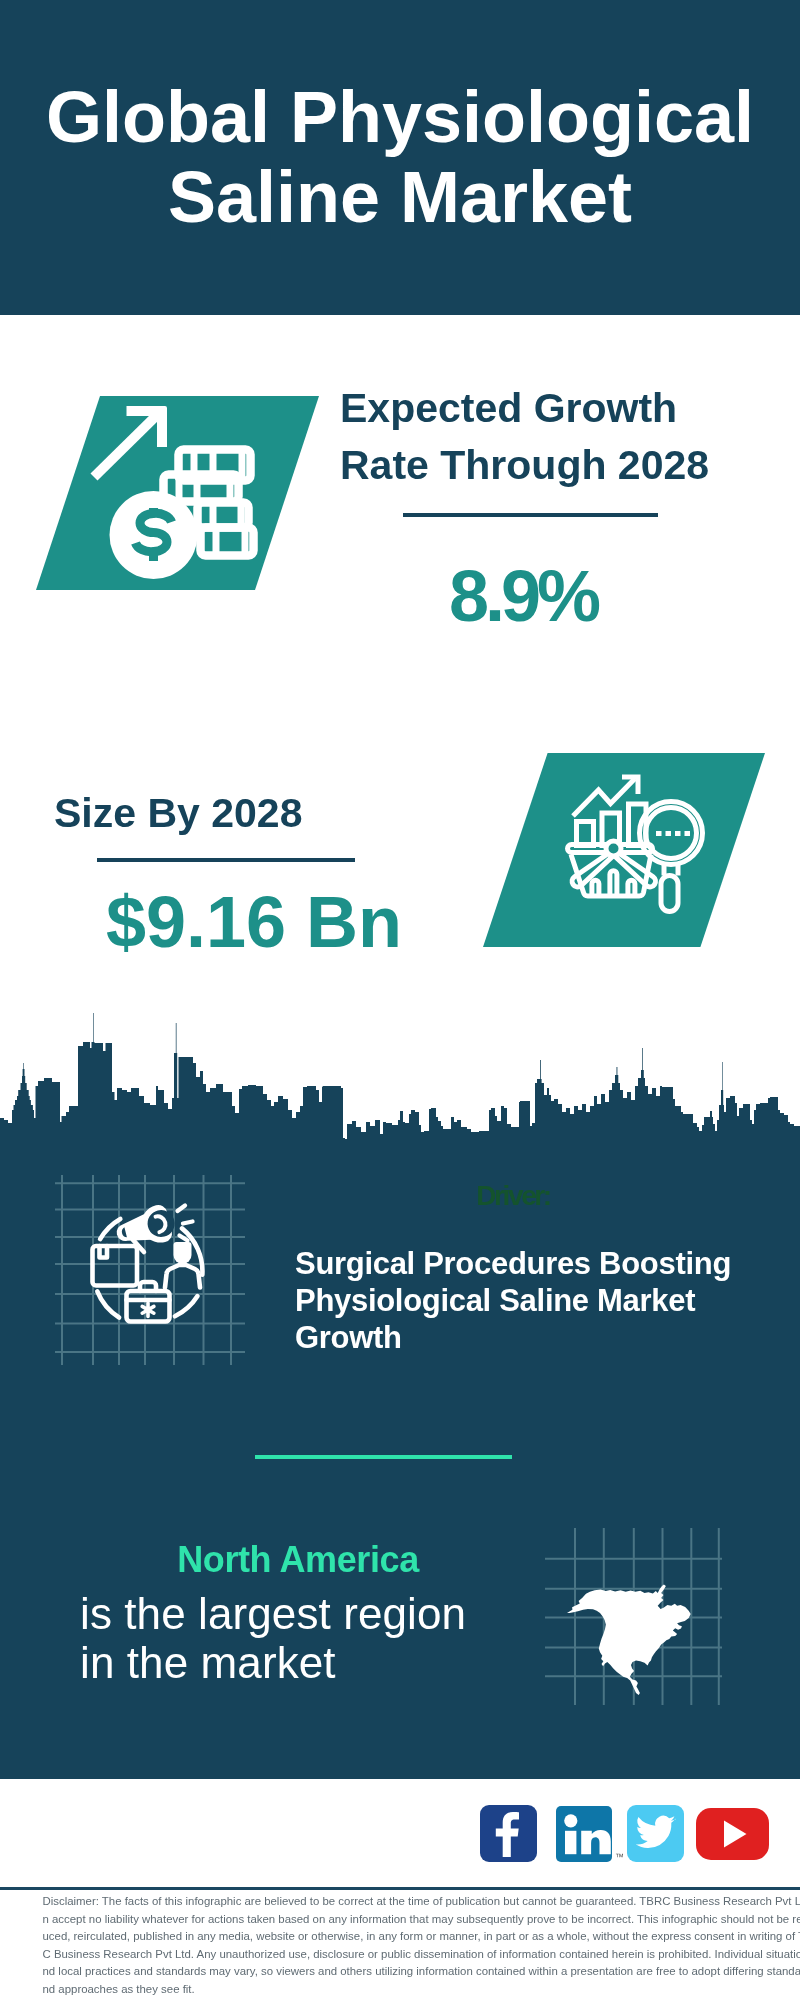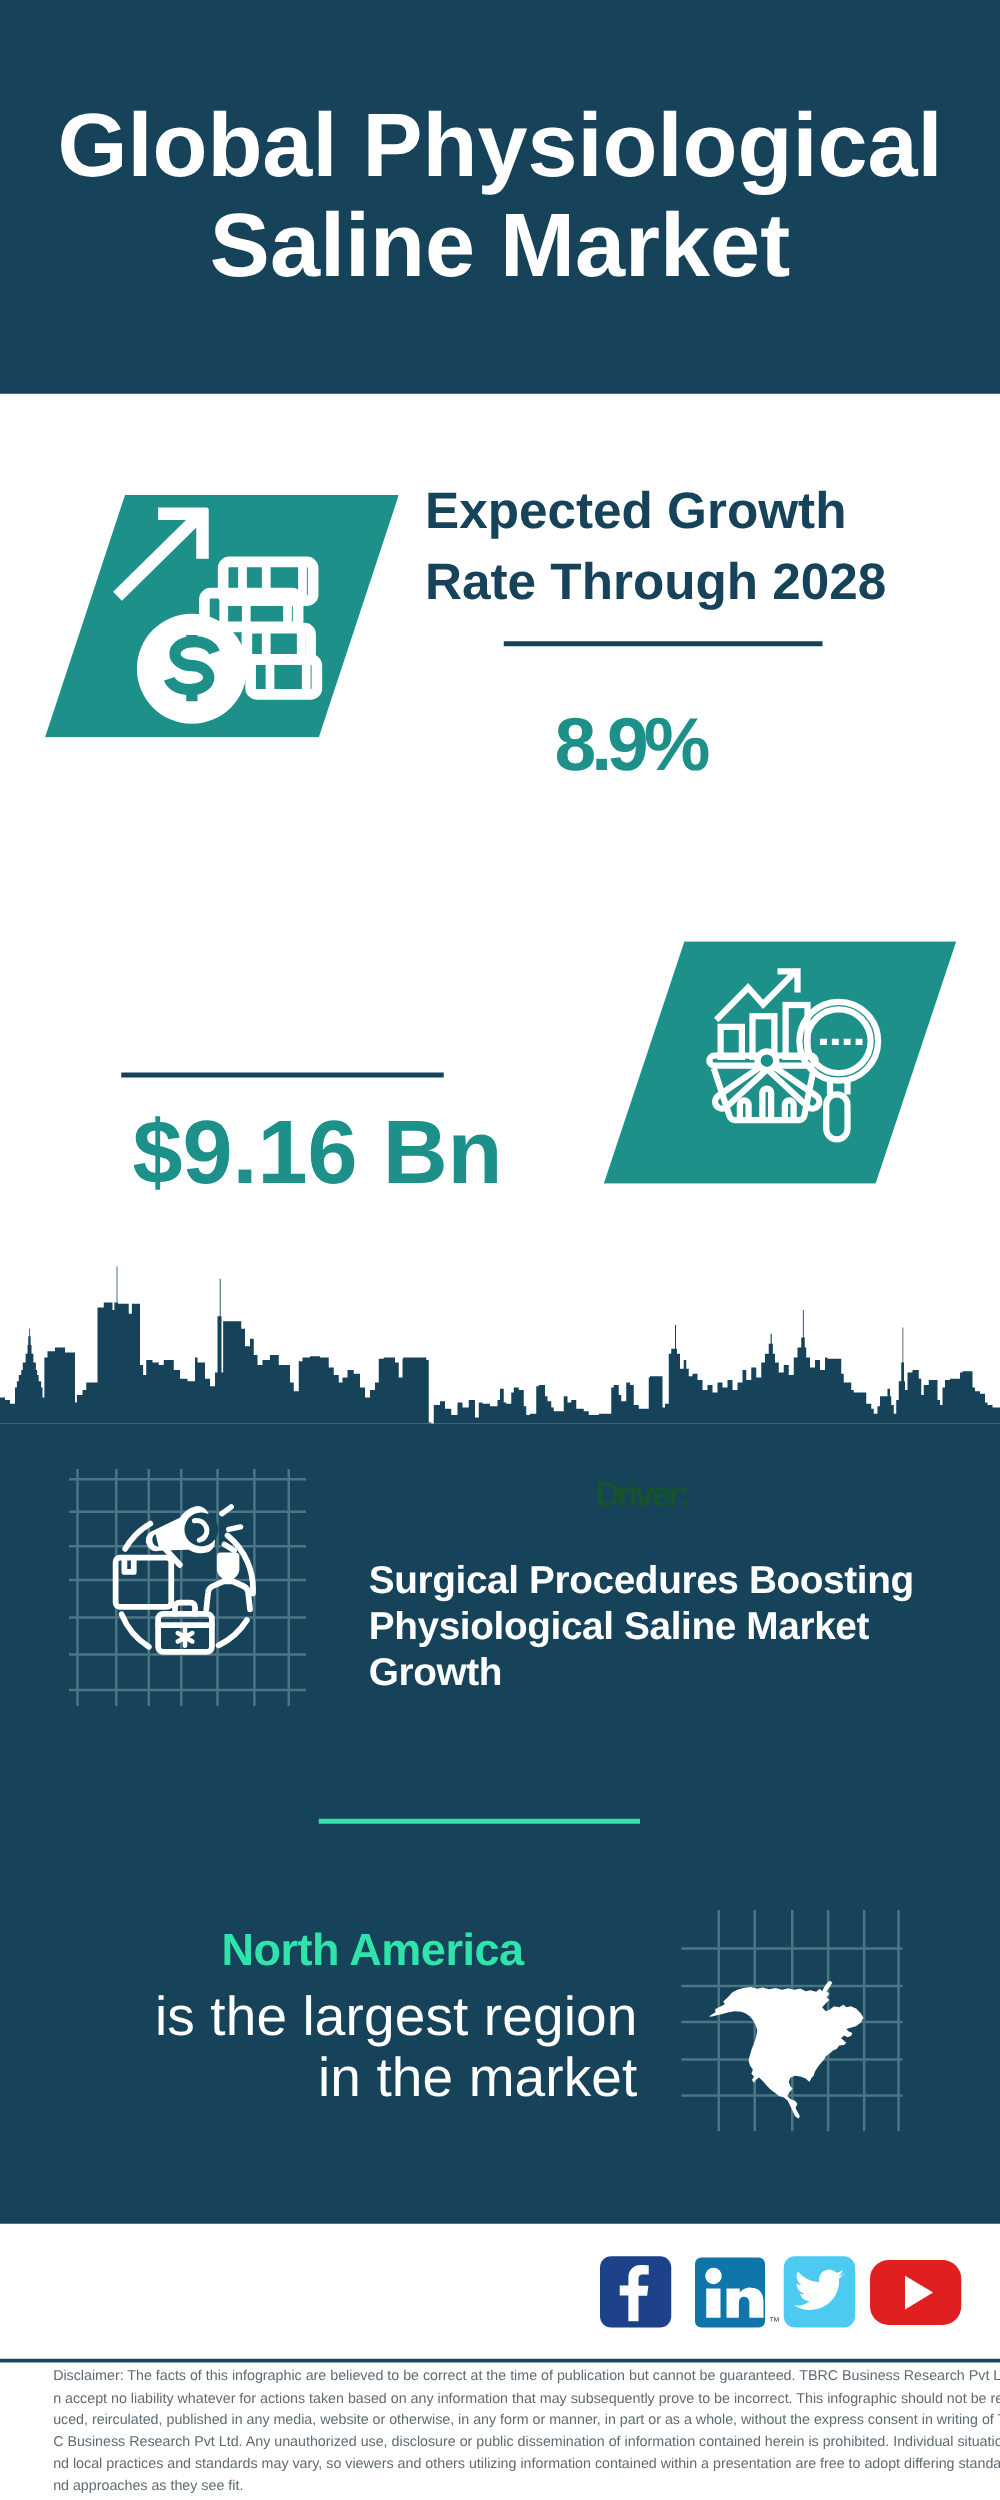--- a/index.html
+++ b/index.html
@@ -18,21 +18,21 @@
 
   .stat-title{position:absolute;color:#16435a;font-size:41px;font-weight:bold;line-height:57px;}
   .stat-rule{position:absolute;height:4px;background:#16435a;}
   .stat-val{position:absolute;color:#1d9089;font-weight:bold;text-align:center;}
   .skyline{position:absolute;left:0;top:1000px;width:800px;height:1000px;}
 
   .driver-label{position:absolute;color:#14532d;font-size:28px;font-weight:bold;text-align:center;letter-spacing:-2.4px;}
   .driver-text{position:absolute;color:#ffffff;font-size:31px;font-weight:bold;line-height:37px;text-align:left;letter-spacing:-0.3px;}
   .mid-rule{position:absolute;height:4px;background:#2fe3ab;}
   .region-label{position:absolute;color:#2fe3ab;font-size:36px;font-weight:bold;text-align:center;letter-spacing:-0.4px;}
-  .region-text{position:absolute;color:#ffffff;font-size:44px;line-height:49px;text-align:right;letter-spacing:0.1px;}
+  .region-text{position:absolute;color:#ffffff;font-size:44px;line-height:49px;text-align:left;letter-spacing:0.1px;}
   .foot-src{position:absolute;left:33px;top:1809px;color:#2d8f76;font-size:16.5px;line-height:28px;}
   .social{position:absolute;display:block;}
   .tm{position:absolute;right:-12px;bottom:0px;font-size:9px;color:#555;}
   .disclaimer{position:absolute;left:7.5px;top:1893px;width:786px;color:#5f6b73;font-size:11.42px;line-height:17.6px;text-align:left;word-break:break-all;margin-left:35px;}
   .foot-line{position:absolute;left:0;top:1887px;width:800px;height:2.5px;background:#1b4761;}
 </style>
 </head>
 <body>
 
 <div class="page">
@@ -81,21 +81,21 @@
       <rect x="113" y="112" width="9" height="8" fill="#1d9089"></rect>
       <rect x="113" y="157" width="9" height="8" fill="#1d9089"></rect>
     </svg>
   </div>
 
   <div class="stat-title" style="left:340px;top:380px;width:400px;">
     <span>Expected Growth</span><br>
     <span>Rate Through 2028</span>
   </div>
   <div class="stat-rule" style="left:403px;top:513px;width:255px;"></div>
-  <div class="stat-val" style="left:306px;top:549px;width:400px;font-size:60px;line-height:94px;letter-spacing:-4px;text-indent:-4px;">8.9%</div>
+  <div class="stat-val" style="left:325px;top:549px;width:400px;font-size:72px;line-height:94px;letter-spacing:-4px;text-indent:-4px;">8.9%</div>
 
   <div class="para" style="left:483px;top:753px;width:282px;height:194px;
               clip-path:polygon(64.6px 0,282px 0,217.4px 194px,0 194px);">
     <svg width="282" height="194" viewBox="0 0 282 194">
       <g fill="none" stroke="#ffffff" stroke-width="5" stroke-linejoin="miter" stroke-linecap="butt">
 
         <polyline points="90,63 115.5,37 127.5,50.5 152,25.5"></polyline>
         <polyline points="139,24 155,24 155,41"></polyline>
 
         <rect x="93.5" y="68.5" width="17" height="24"></rect>
@@ -124,20 +124,21 @@
         <rect x="173" y="78" width="5.5" height="5"></rect>
         <rect x="182.5" y="78" width="5.5" height="5"></rect>
         <rect x="192" y="78" width="5.5" height="5"></rect>
         <rect x="201.5" y="78" width="5.5" height="5"></rect>
       </g>
     </svg>
   </div>
 
   <div class="stat-title" style="left:54px;top:728px;width:400px;">
     <br>
+    <span>Size By 2028</span>
   </div>
   <div class="stat-rule" style="left:97px;top:858px;width:258px;"></div>
   <div class="stat-val" style="left:54px;top:886px;width:400px;font-size:72px;line-height:72px;">$9.16 Bn</div>
 
   <svg class="driver-icon" width="190" height="190" viewBox="0 0 190 190" style="position:absolute;left:55px;top:1175px;">
     <g stroke="#4a7585" stroke-width="2" fill="none">
       <path d="M7 0 V190 M38 0 V190 M64 0 V190 M90 0 V190 M119 0 V190 M148.5 0 V190 M176 0 V190"></path>
       <path d="M0 8.3 H190 M0 34.4 H190 M0 62 H190 M0 89 H190 M0 119 H190 M0 148.5 H190 M0 177 H190"></path>
     </g>
     <g stroke="#ffffff" stroke-width="4.6" fill="none" stroke-linecap="round">

